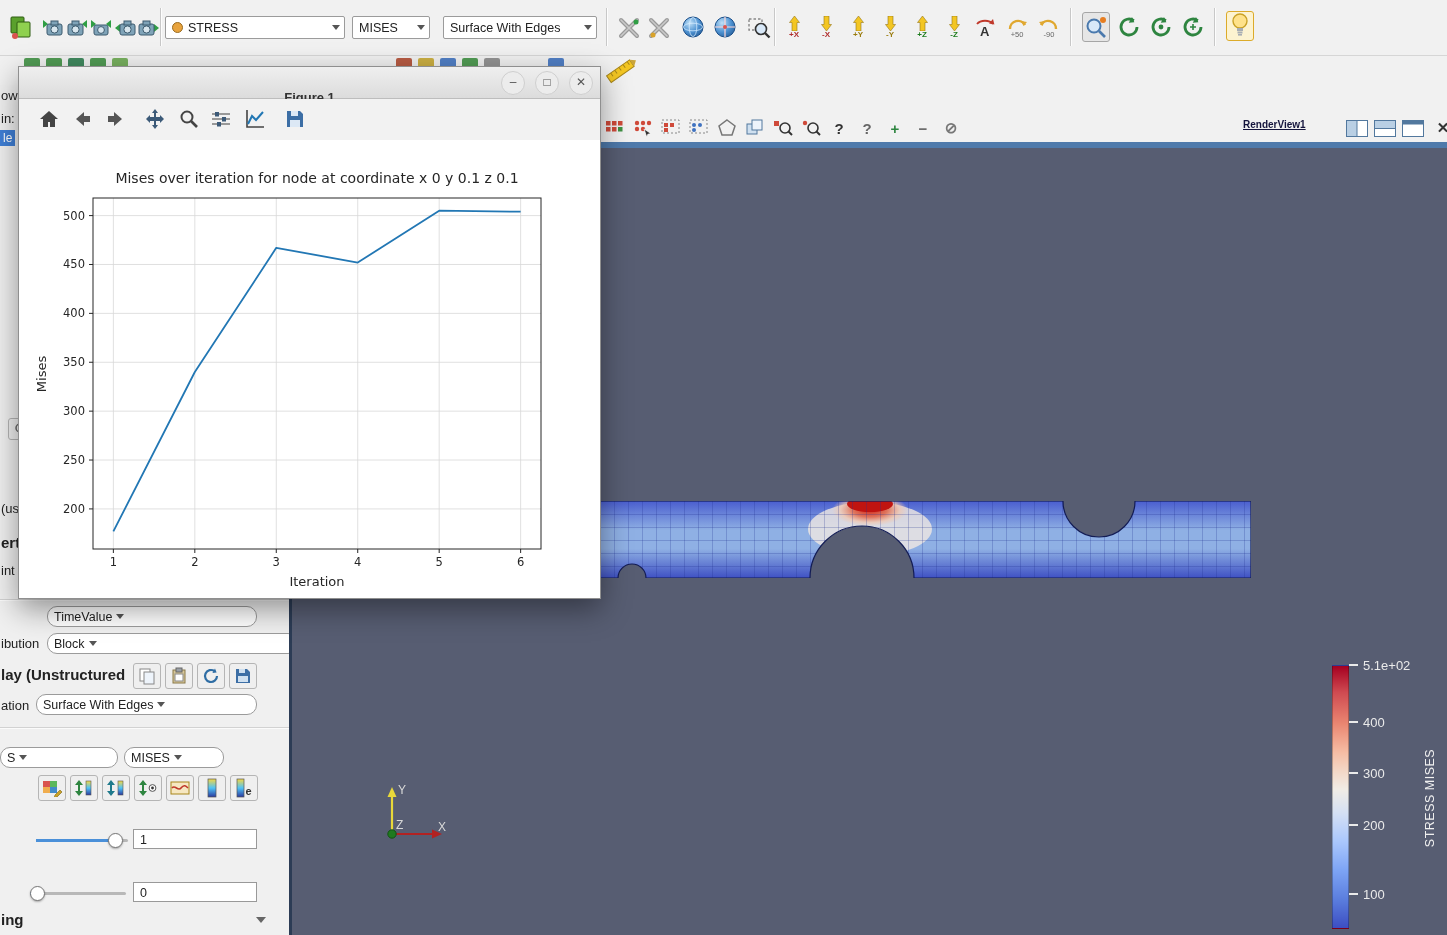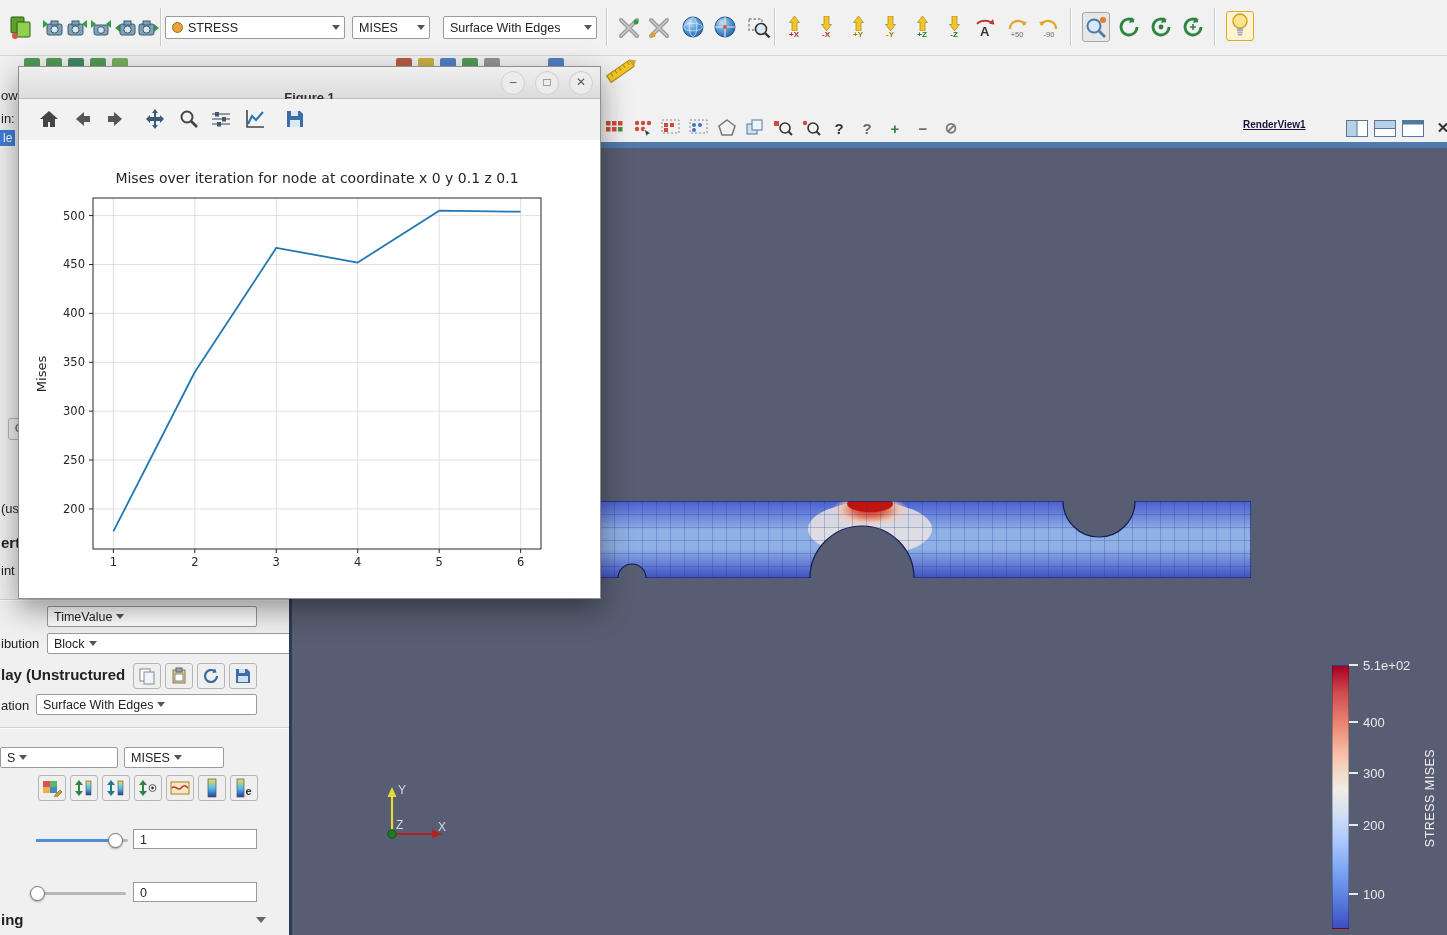--- a/index.html
+++ b/index.html
@@ -27,21 +27,21 @@
   #view-toolbar{position:absolute;left:292px;top:85px;width:1155px;height:57px;background:#f1f1f1;}
   .mini{position:absolute;width:24px;height:24px;display:inline-flex;align-items:center;justify-content:center;border-radius:3px;font-size:14px;color:#444;}
   .glyph{font-weight:bold;font-size:15px;}
   .view-title{position:absolute;font-size:10px;font-weight:bold;color:#14143c;text-decoration:underline;}
 
   
   #properties-panel{position:absolute;left:0;top:85px;width:289px;height:850px;background:#f0f0f0;overflow:hidden;}
   .frag{position:absolute;font-size:13px;color:#222;}
   .fragb{font-weight:bold;font-size:15px;}
   .sel-frag{position:absolute;background:#3f7fd6;color:#fff;font-size:12px;padding:1px 3px;}
-  .pcombo{position:absolute;height:21px;background:#fff;border:1px solid #9b9b9b;border-radius:2px;display:flex;align-items:center;padding:0 4px 0 6px;font-size:12.5px;color:#222;box-sizing:border-box;}
+  .pcombo{position:absolute;height:21px;background:#fff;border:1px solid #9b9b9b;border-radius:10px;display:flex;align-items:center;padding:0 4px 0 6px;font-size:12.5px;color:#222;box-sizing:border-box;}
   .pdivider{position:absolute;left:0;width:289px;height:0;border-top:1px solid #d2d2d2;border-bottom:1px solid #fbfbfb;}
   .pbtn{position:absolute;width:26px;height:24px;background:#efefef;border:1px solid #b5b5b5;border-radius:3px;display:inline-flex;align-items:center;justify-content:center;}
   .valuebox{position:absolute;width:124px;height:20px;background:#fff;border:1px solid #999;font-size:12.5px;line-height:20px;padding-left:6px;box-sizing:border-box;color:#222;}
   .slider{position:absolute;height:14px;}
   .slider-track{position:absolute;top:6px;left:0;right:0;height:3px;background:#b8b8b8;border-radius:2px;}
   .slider-fill{position:absolute;top:6px;left:0;height:3px;background:#4a90d9;}
   .slider-handle{position:absolute;top:0;width:13px;height:13px;border-radius:50%;background:#fff;border:1px solid #777;box-shadow:0 1px 2px rgba(0,0,0,.3);}
   #splitter{position:absolute;left:289px;top:85px;width:3px;height:850px;background:#2c3c55;}
 
   
@@ -734,17 +734,18 @@
           <text x="66" y="177.37047353760448" text-anchor="end" class="tick">400</text>
           <line x1="74" y1="124.48467966573816" x2="522" y2="124.48467966573816" stroke="#d8d8d8" stroke-width="0.8"></line>
           <line x1="70" y1="124.48467966573816" x2="74" y2="124.48467966573816" stroke="#262626" stroke-width="1"></line>
           <text x="66" y="128.48467966573816" text-anchor="end" class="tick">450</text>
           <line x1="74" y1="75.59888579387189" x2="522" y2="75.59888579387189" stroke="#d8d8d8" stroke-width="0.8"></line>
           <line x1="70" y1="75.59888579387189" x2="74" y2="75.59888579387189" stroke="#262626" stroke-width="1"></line>
           <text x="66" y="79.59888579387189" text-anchor="end" class="tick">500</text>
           <rect x="74" y="58" width="448" height="351" fill="none" stroke="#262626" stroke-width="1"></rect>
           <polyline points="94.36363636363636,391.4011142061281 175.8181818181818,232.033426183844 257.27272727272725,107.8635097493036 338.72727272727275,122.52924791086349 420.1818181818182,70.71030640668522 501.6363636363636,71.68802228412255" fill="none" stroke="#2277b4" stroke-width="1.8" stroke-linejoin="round"></polyline>
         </svg>
+      <div class="chart-xlabel">Iteration</div>
       <div class="chart-ylabel">Mises</div>
     </div>
   </div>
 
 </div>
 
 </body></html>

